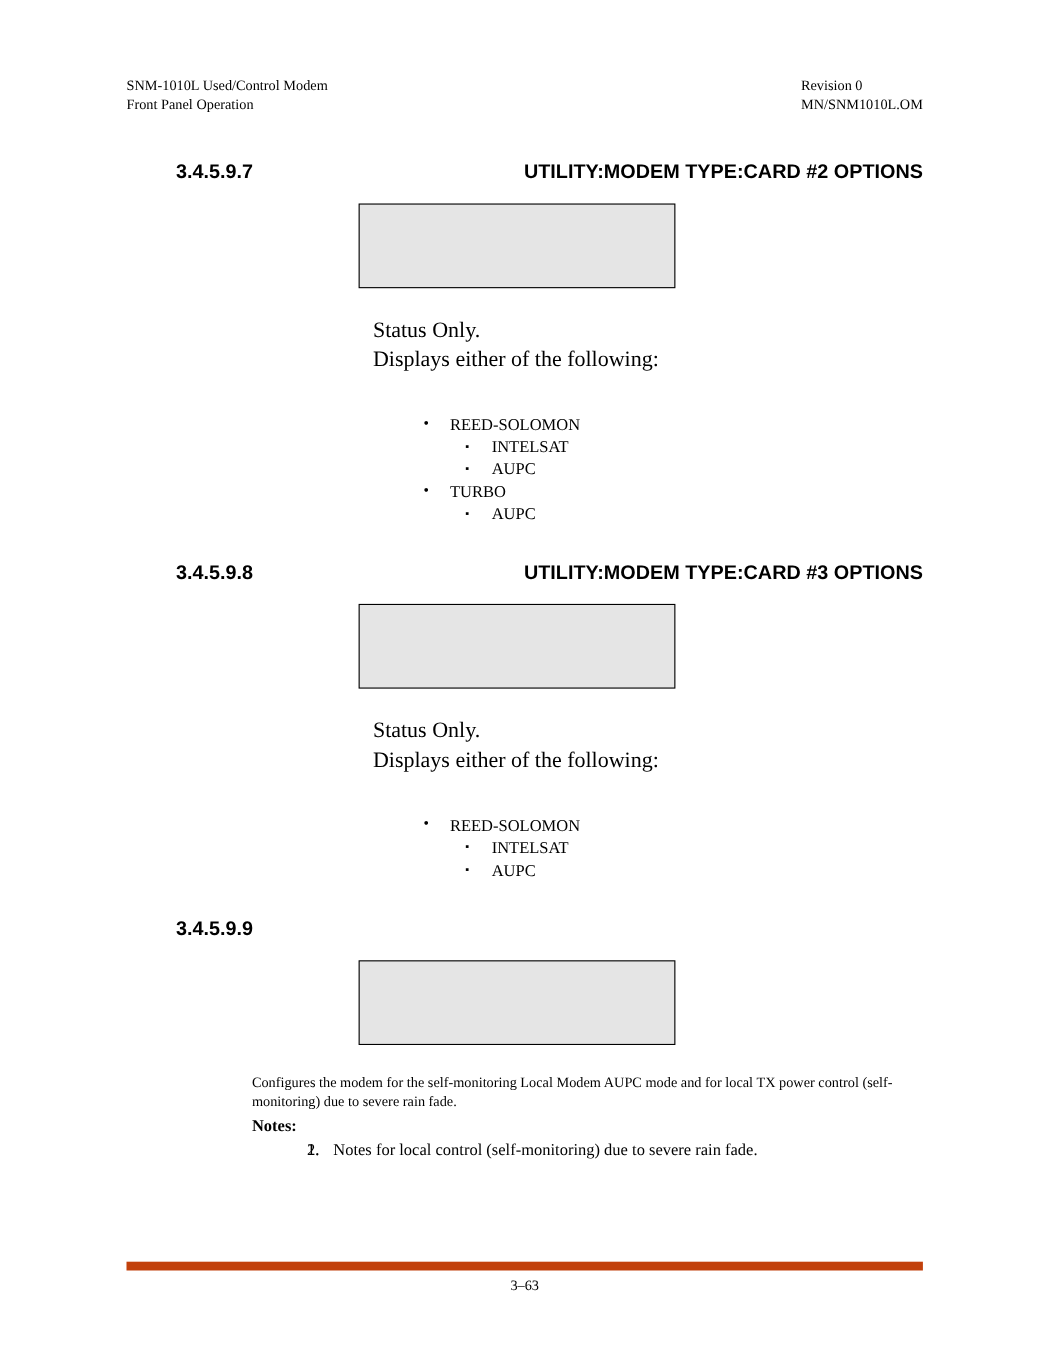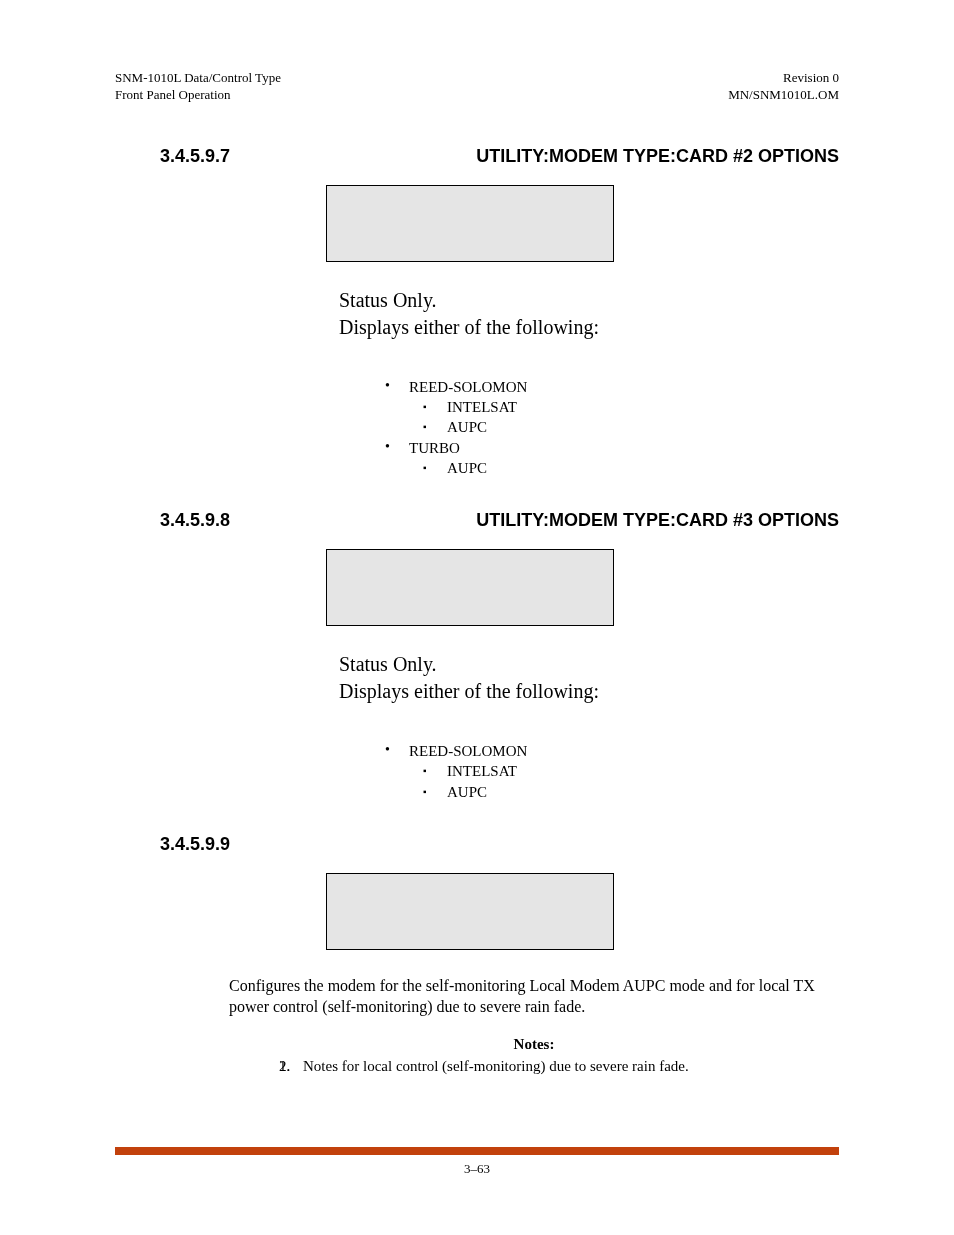--- a/index.html
+++ b/index.html
@@ -20,21 +20,21 @@
       display: flex;
       justify-content: space-between;
       font-size: 13px;
       line-height: 1.3;
       margin-bottom: 42px;
     }
     .header-left {
       text-align: left;
     }
     .header-right {
-      text-align: right;
+      text-align: left;
     }
     .section-heading {
       font-family: Arial, Helvetica, sans-serif;
       font-weight: bold;
       font-size: 18px;
       display: flex;
       margin-bottom: 18px;
       text-align: right;
     }
     .section-number {
@@ -87,30 +87,29 @@
       top: 3px;
     }
     .section-1 {
       margin-bottom: 32px;
     }
     .section-2 {
       margin-bottom: 32px;
     }
     .config-text {
       margin-left: 114px;
-      font-size: 16px;
-      line-height: 1.35;
-      margin-bottom: 18px;
+      font-size: 13px;
+      line-height: 1.35;
+      margin-bottom: 6px;
     }
     .notes-heading {
       margin-left: 114px;
       font-size: 15px;
       font-weight: bold;
       margin-bottom: 3px;
-      text-align: center;
     }
     .notes-list {
       margin-left: 164px;
       font-size: 15px;
       line-height: 1.35;
       list-style: none;
     }
     .notes-item {
       padding-left: 24px;
       position: relative;
@@ -129,21 +128,21 @@
       padding-top: 6px;
       text-align: center;
       font-size: 13px;
     }
   </style>
 </head>
 <body>
 
 <div class="header">
   <div class="header-left">
-    <div>SNM-1010L Data/Control Type</div>
+    <div>SNM-1010L Used/Control Modem</div>
     <div>Front Panel Operation</div>
   </div>
   <div class="header-right">
     <div>Revision 0</div>
     <div>MN/SNM1010L.OM</div>
   </div>
 </div>
 
 <div class="section-1">
   <div class="section-heading">

